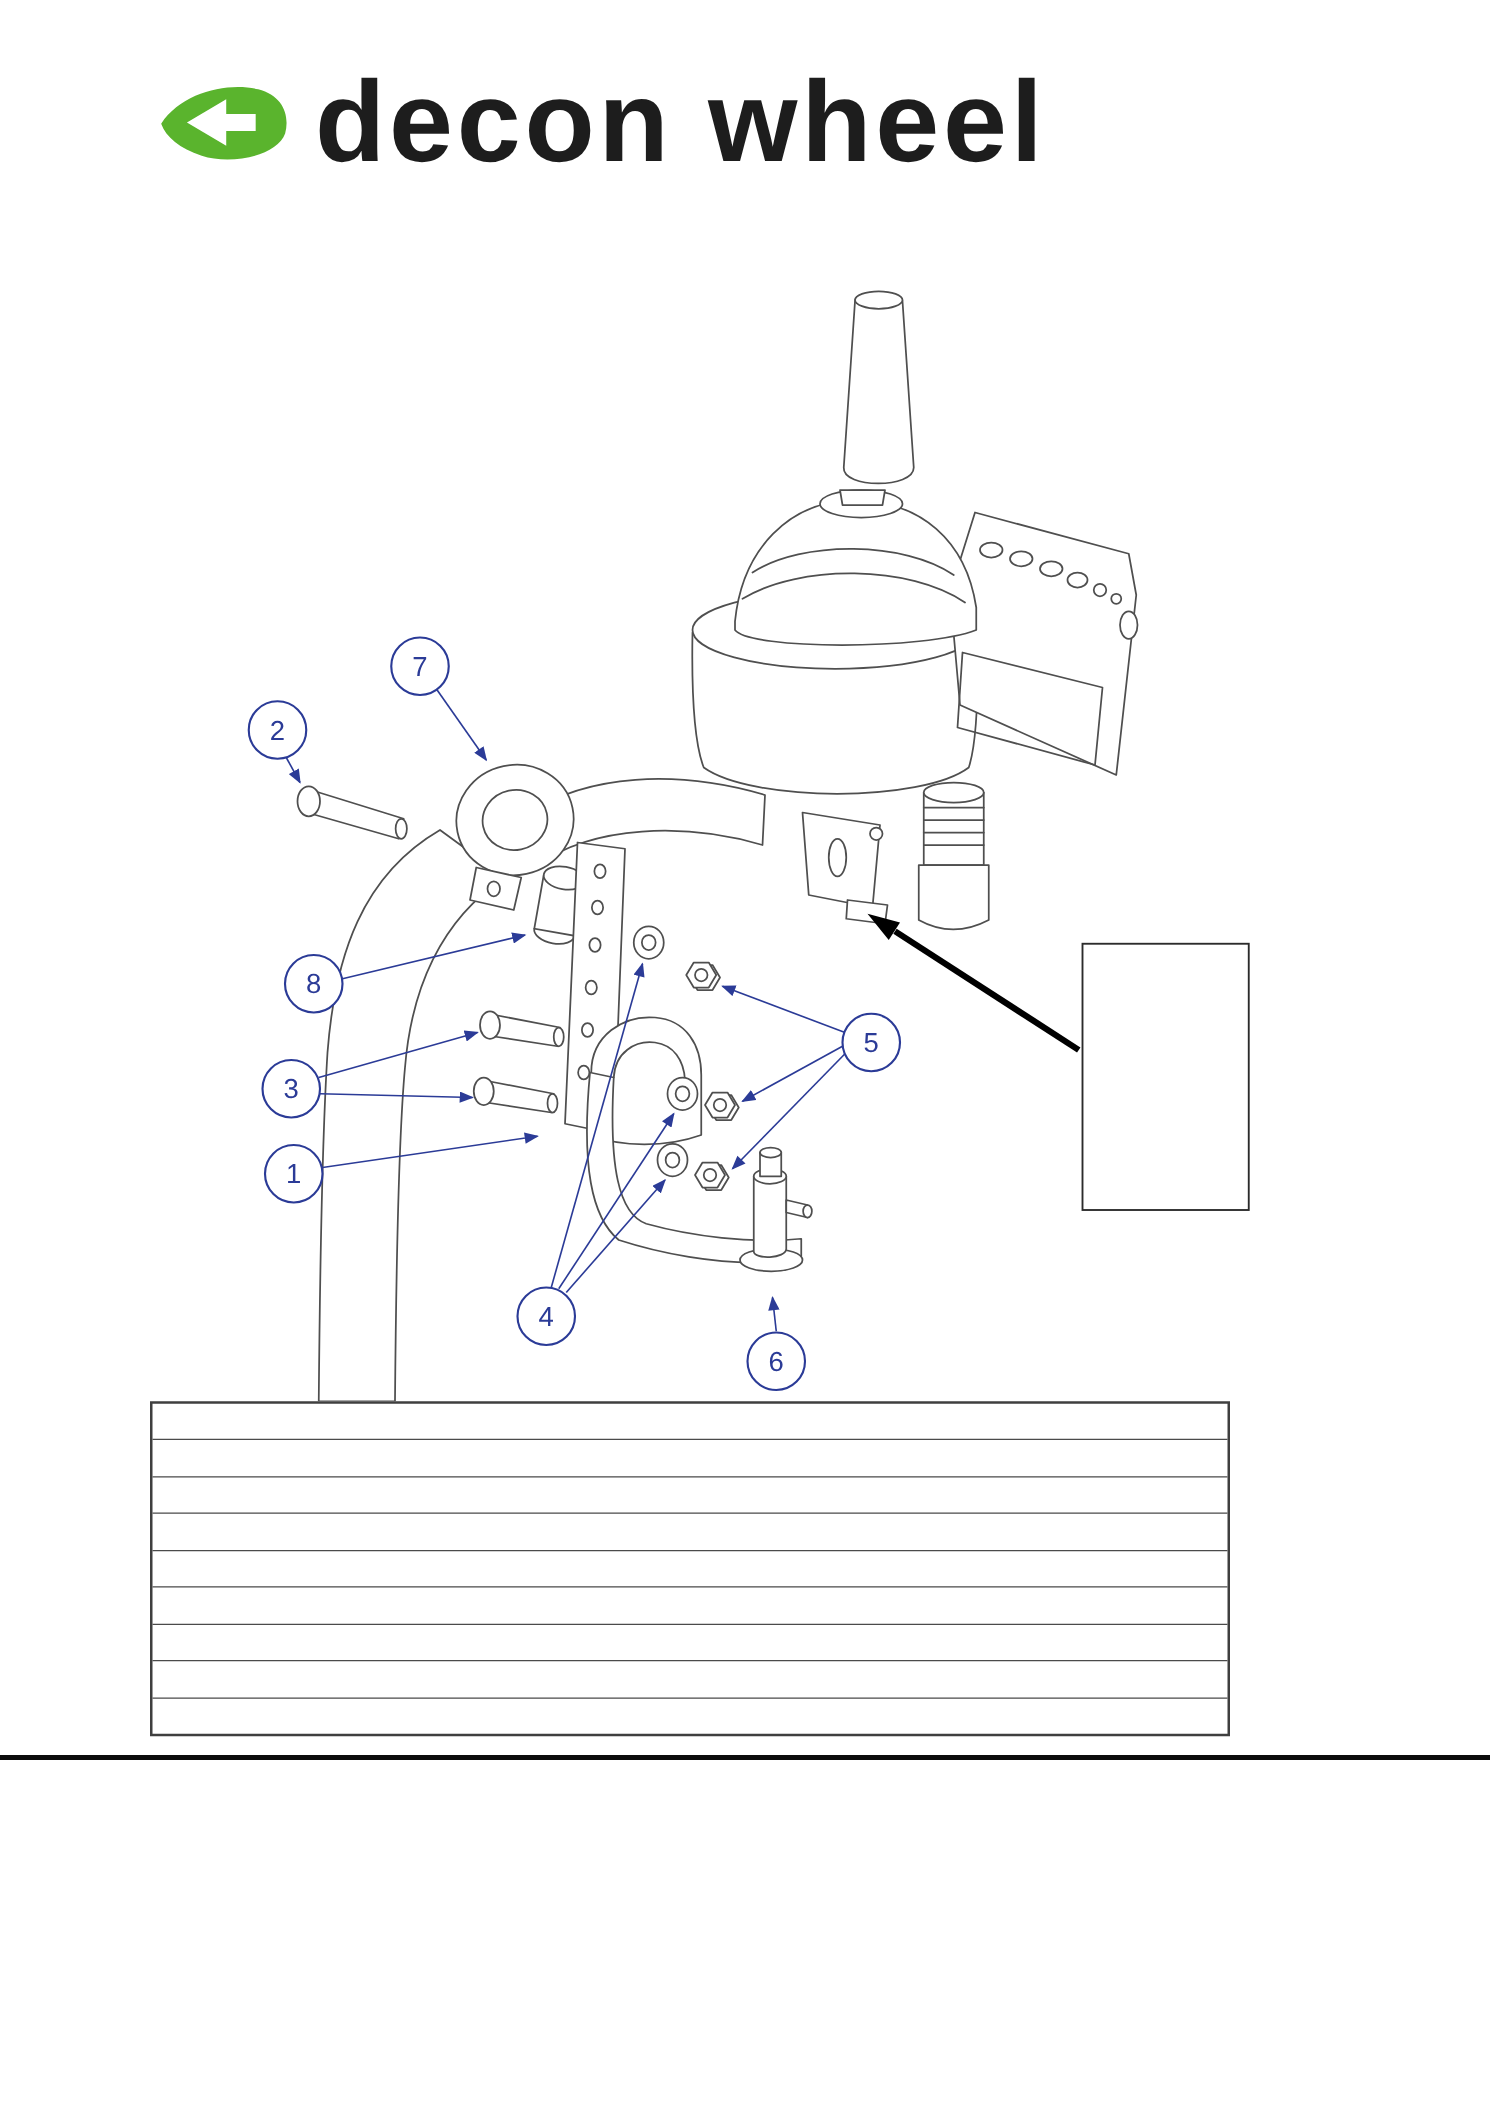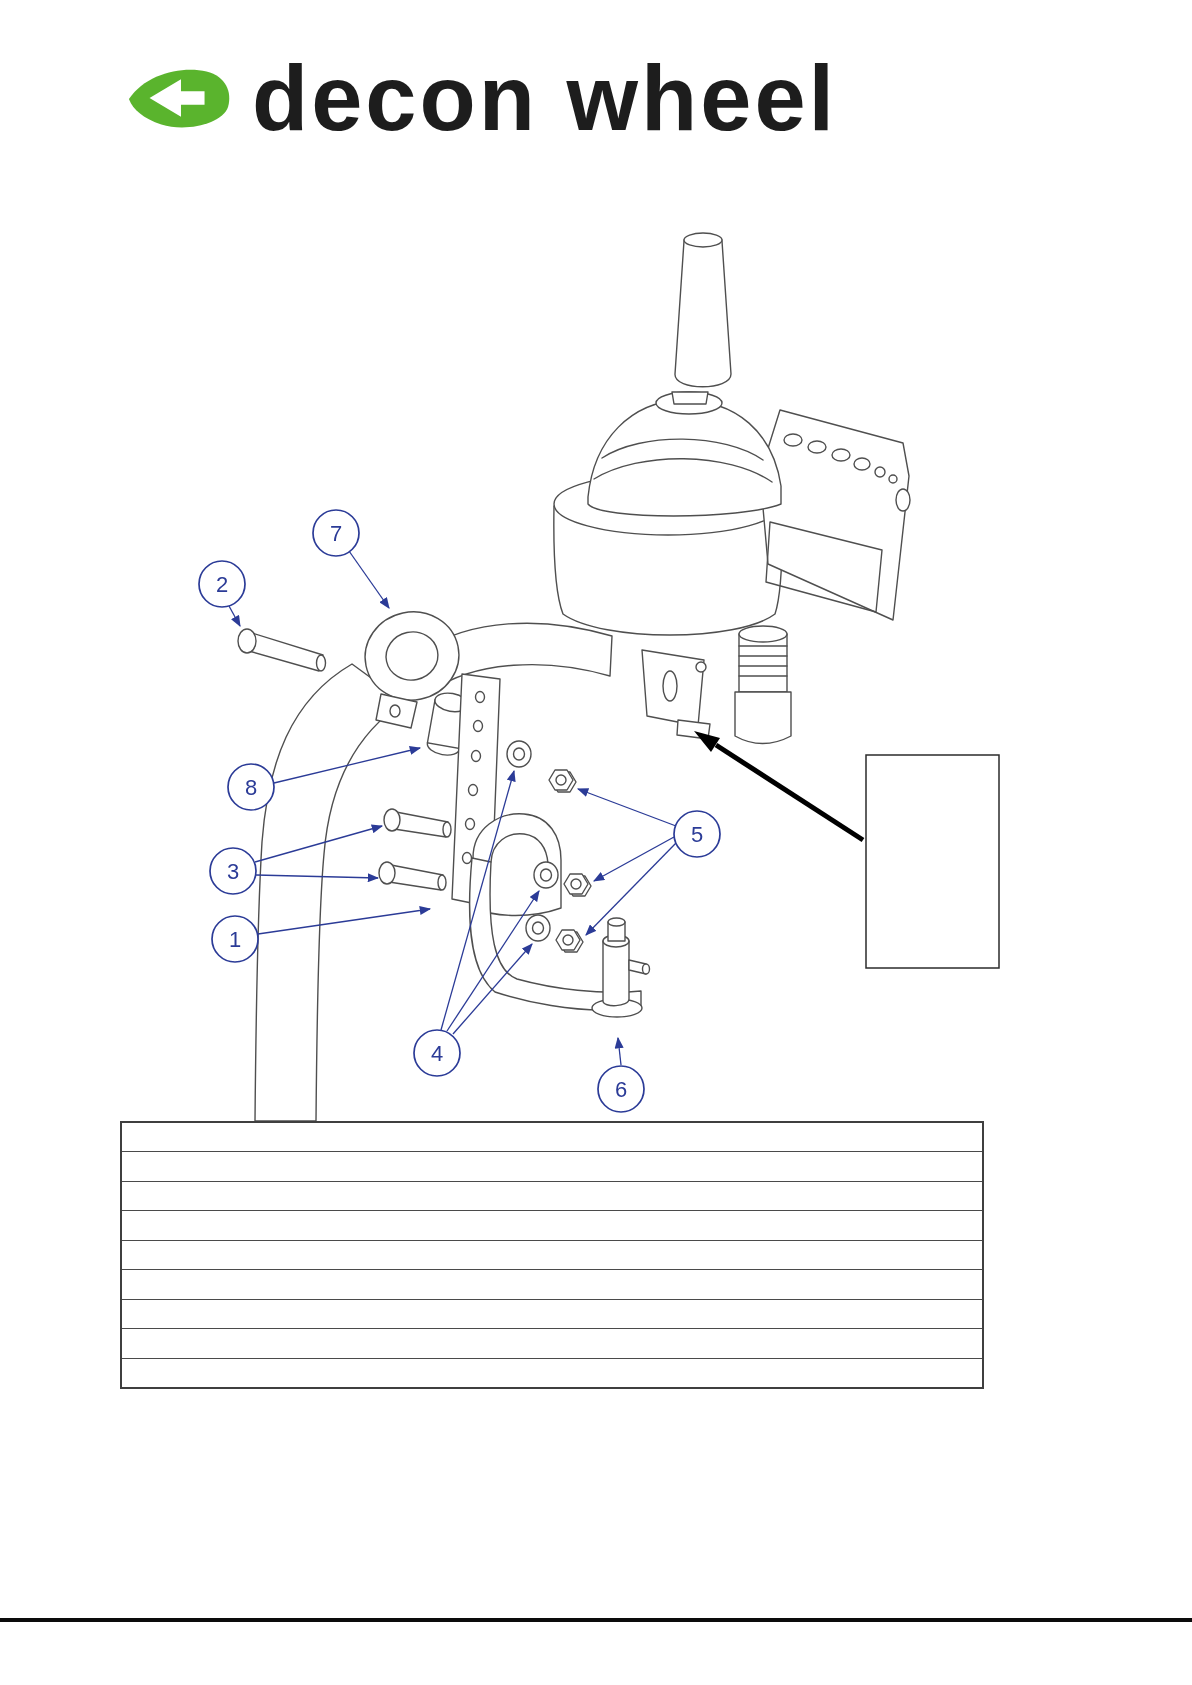--- a/index.html
+++ b/index.html
@@ -1,16 +1,16 @@
 <!DOCTYPE html>
 <html><head>
 <meta charset="utf-8">
 <style>
   html,body{margin:0;padding:0;background:#fff;}
-  .page{position:relative;width:1192px;height:1622px;background:#fff;overflow:hidden;
+  .page{position:relative;width:1192px;height:1408px;background:#fff;overflow:hidden;
         font-family:"Liberation Sans",sans-serif;}
   .logo{position:absolute;left:126px;top:52px;display:flex;align-items:center;gap:18px;}
   .logo-icon{width:108px;height:70px;}
   .logo-text{font-size:92px;font-weight:bold;color:#1d1d1d;letter-spacing:3px;line-height:1;}
   svg.overlay{position:absolute;left:0;top:0;}
   .parts-table{position:absolute;left:120px;top:1121px;width:864px;height:268px;
         border:2px solid #3f3f3f;box-sizing:border-box;display:flex;flex-direction:column;background:#fff;}
   .table-row{flex:1;border-bottom:1px solid #4a4a4a;}
   .table-row:last-child{border-bottom:none;}
   .footer-line{position:absolute;left:0;bottom:0;width:100%;height:4px;background:#0c0c0c;}

